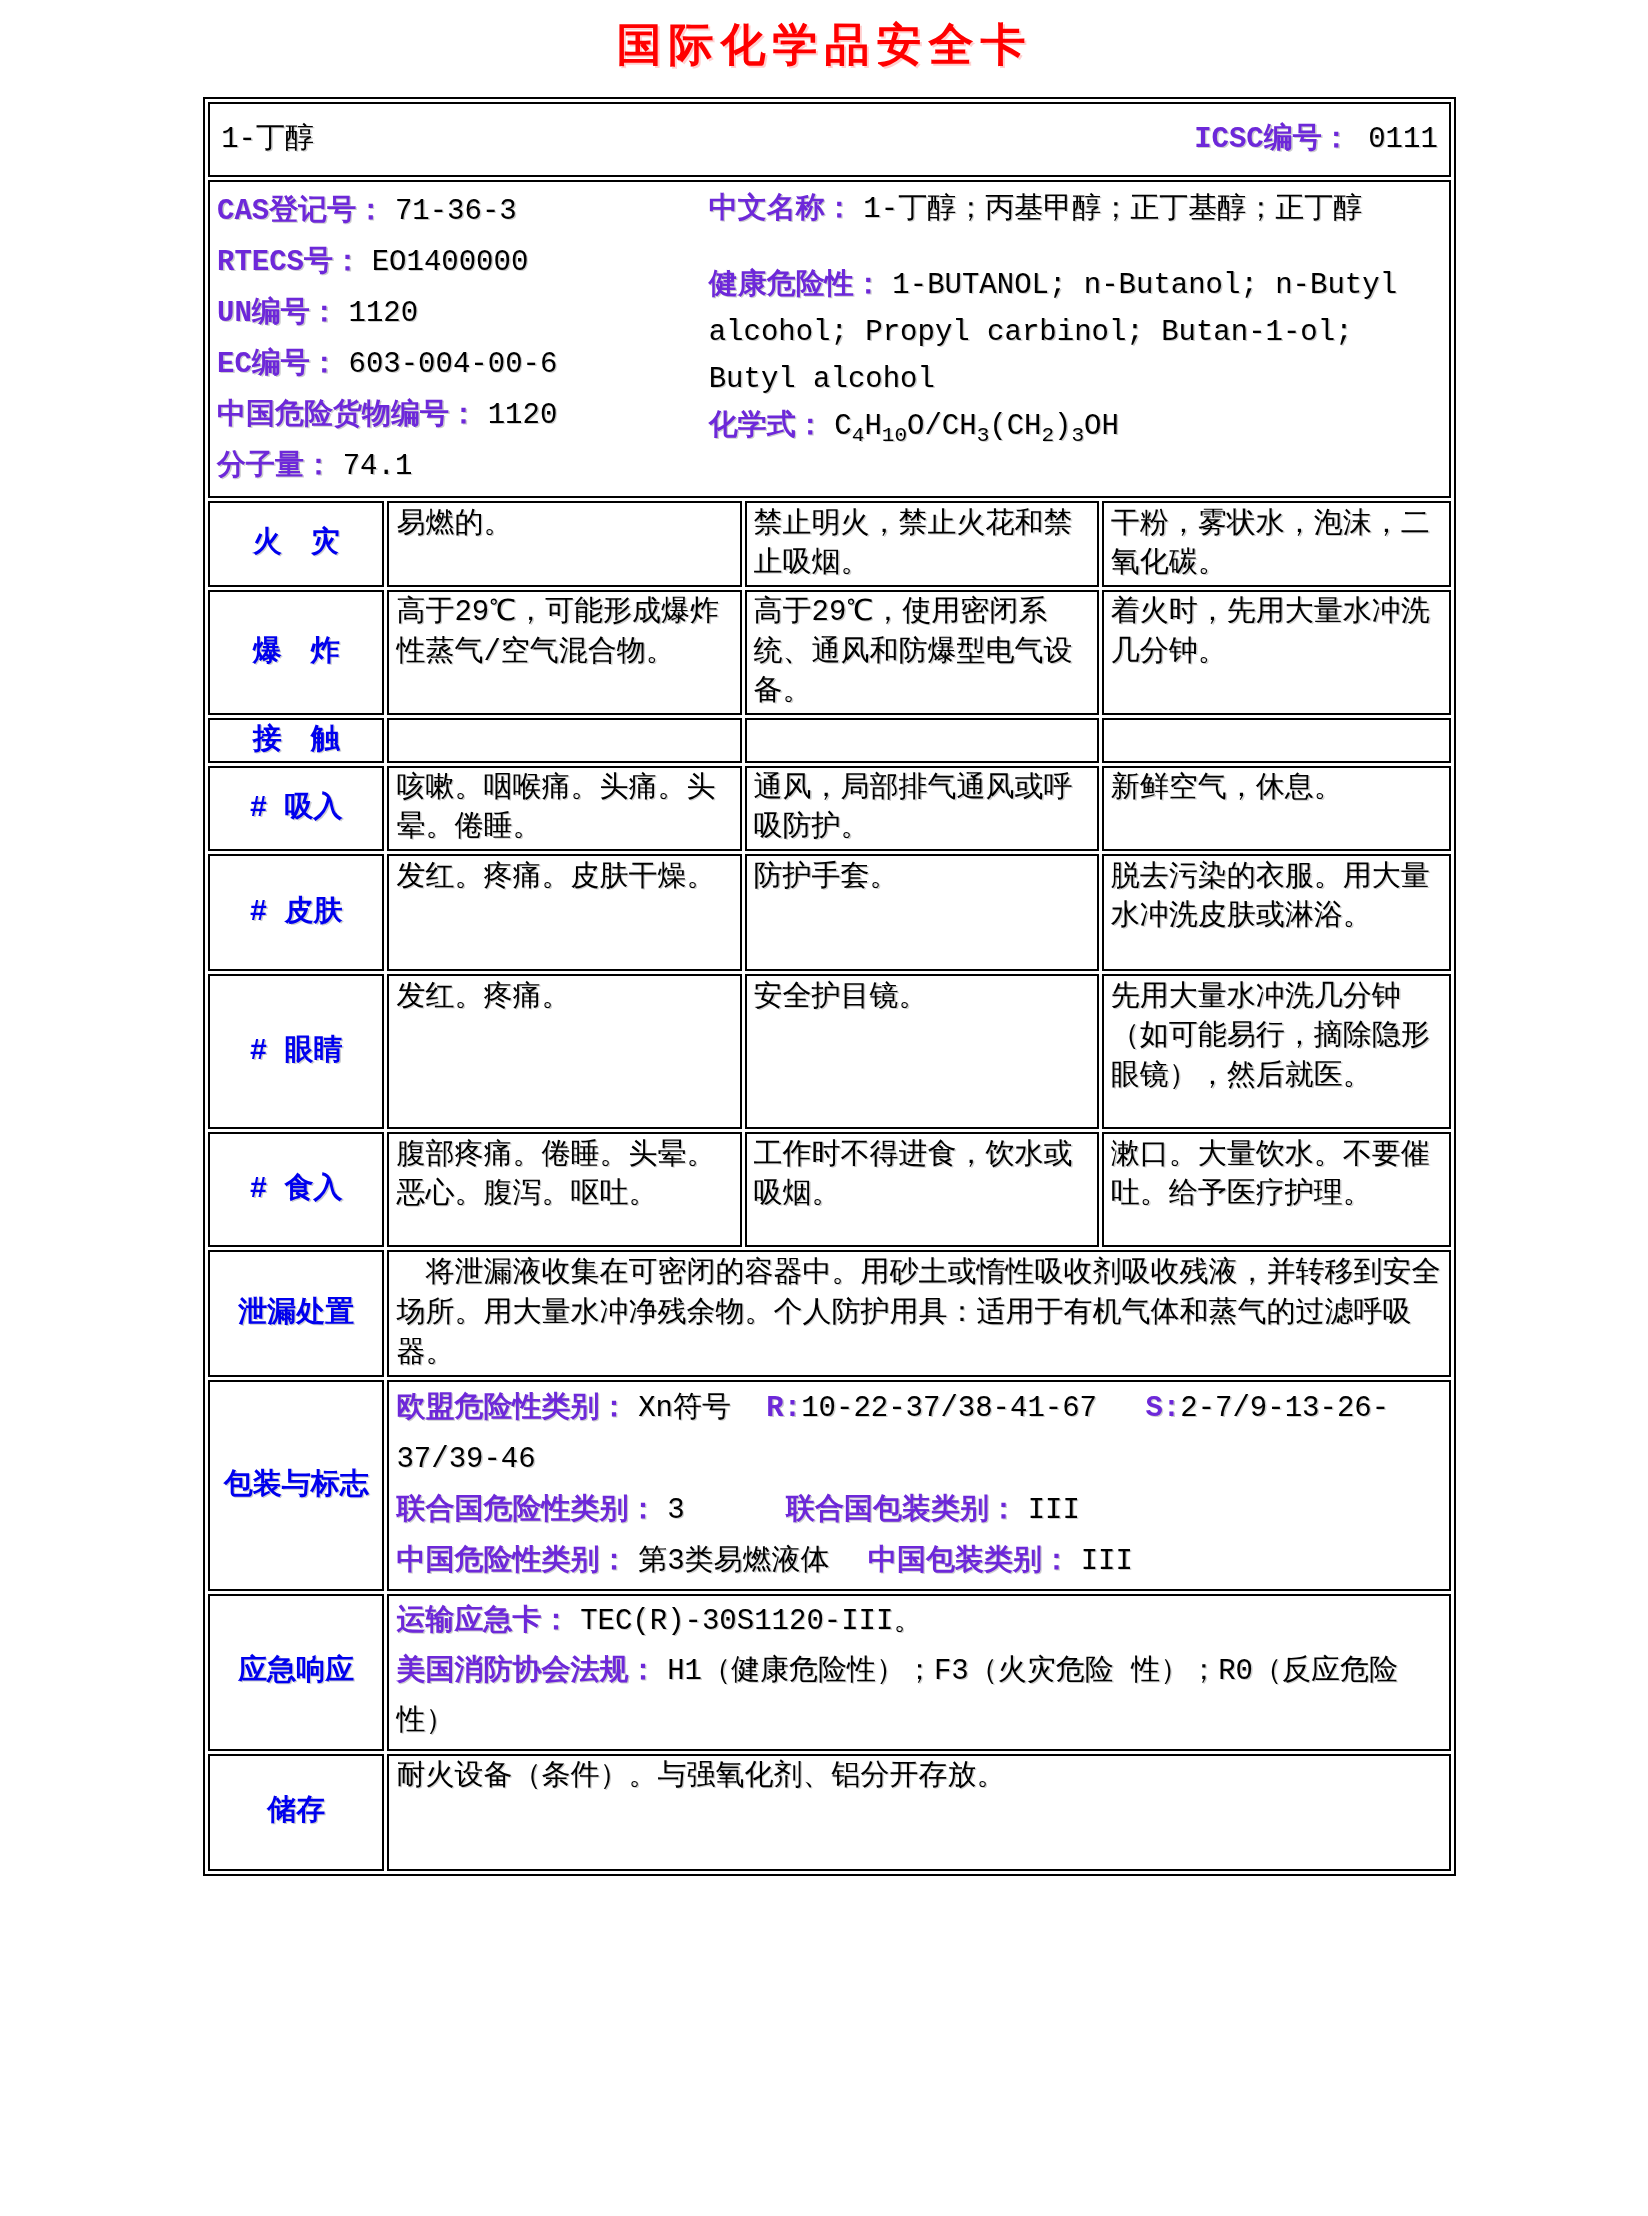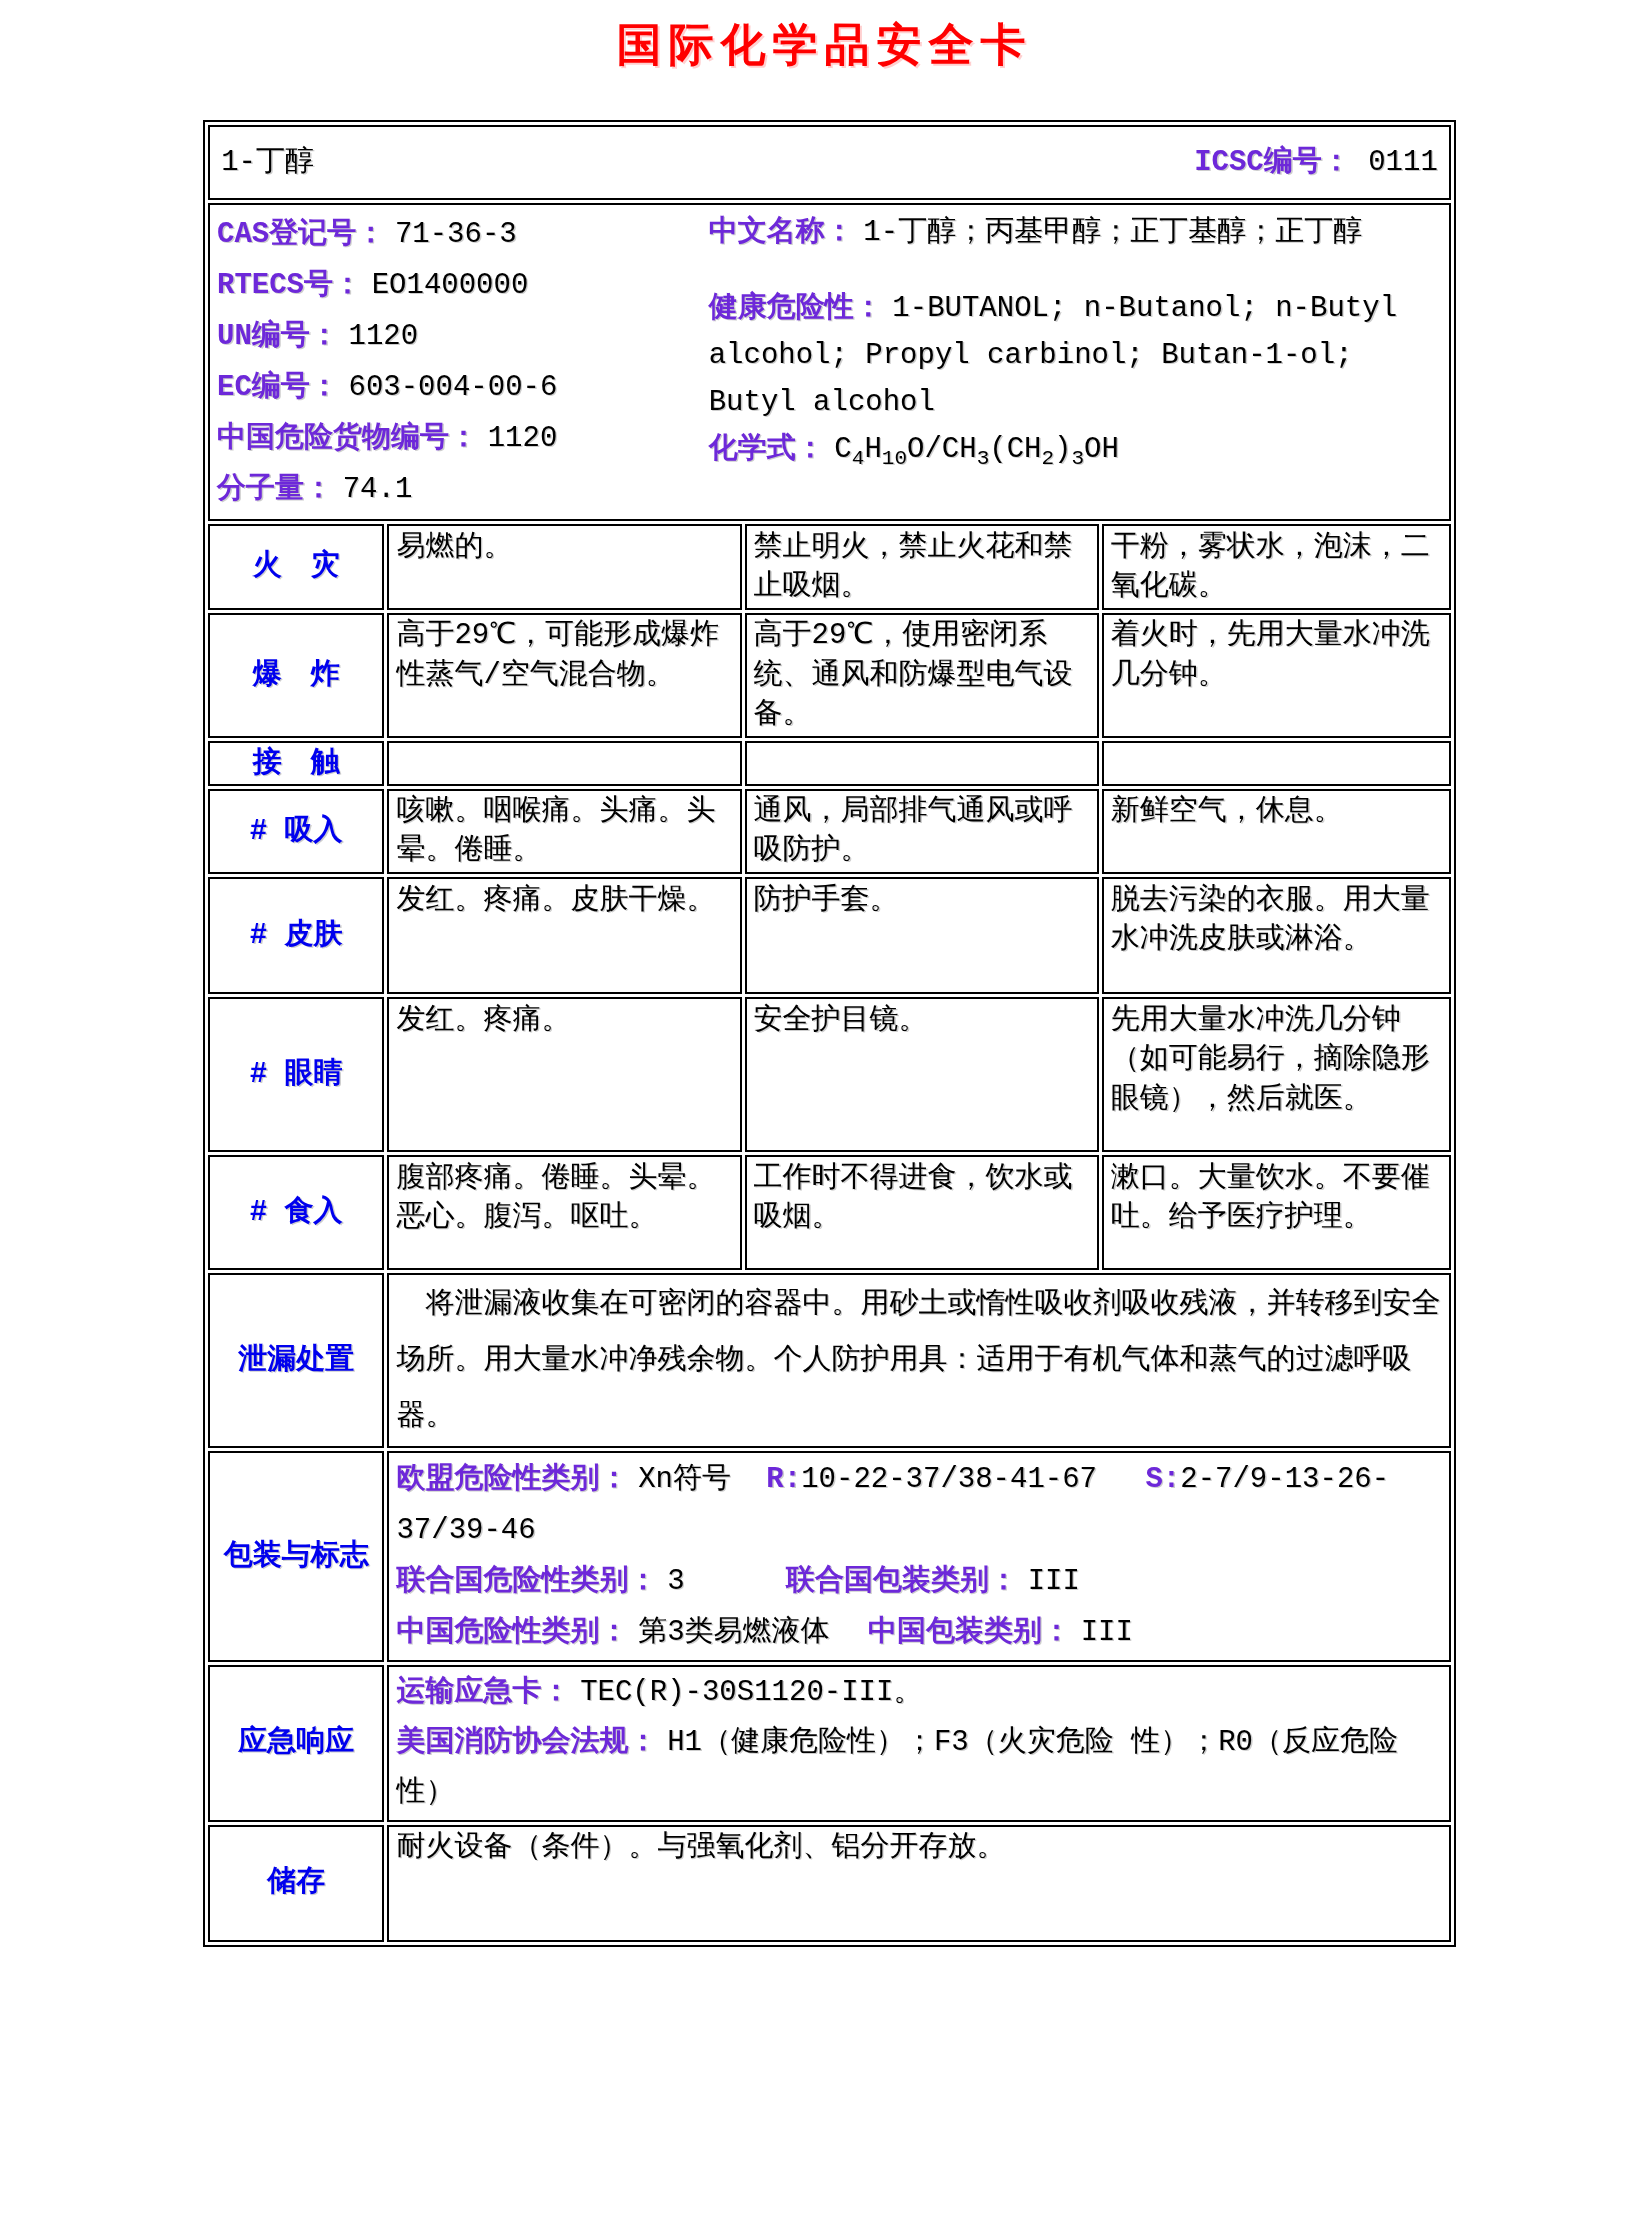--- a/index.html
+++ b/index.html
@@ -15,21 +15,21 @@
     font-size:45px; letter-spacing:7px;
     font-family:"Liberation Sans","DejaVu Sans",sans-serif;
     text-shadow:2.1px 2.1px 0 rgba(255,120,120,0.35);
   }
   .card {
     position:absolute; left:203px; top:97px; width:1253px;
   }
   table.icsc {
     width:100%; table-layout:fixed;
     border-collapse:separate; border-spacing:3.5px;
-    border:2.8px solid #000; background:#fff;margin-top:23px;
+    border:2.8px solid #000; background:#fff;
   }
   td {
     border:2.1px solid #000; vertical-align:top;
     font-size:29px; line-height:1.36; padding:1.4px 7px;
     overflow:hidden; text-shadow:1.4px 1.4px 0 rgba(130,130,130,0.4);
   }
   .blue { color:#6d28d9; font-weight:bold; }
   .lbl-cell {
     color:#0000ee; font-weight:bold; text-align:center;
     vertical-align:middle; line-height:1.3;
@@ -56,21 +56,21 @@
   tr.r-expl    { height:117px; }
   tr.r-contact { height:42px;  }
   tr.r-inhale  { height:78px;border-radius:8px; }
   tr.r-skin    { height:117px; }
   tr.r-eyes    { height:155px; }
   tr.r-ingest  { height:115px; }
   tr.r-spill   { height:118px; }
   tr.r-pack    { height:202px; }
   tr.r-emerg   { height:153px; }
   tr.r-store   { height:117px; }
-  .spill-text { line-height:56px;font-family:Liberation Mono, monospace; }
+  .spill-text { line-height:40px;font-family:Liberation Mono, monospace; }
   .pack-cell  { line-height:51px; }
   .emerg-cell { line-height:50px; }
   .store-cell { line-height:40px; }
 </style>
 </head>
 <body>
 
 <div class="page-title">国际化学品安全卡</div>
 
 <div class="card">

